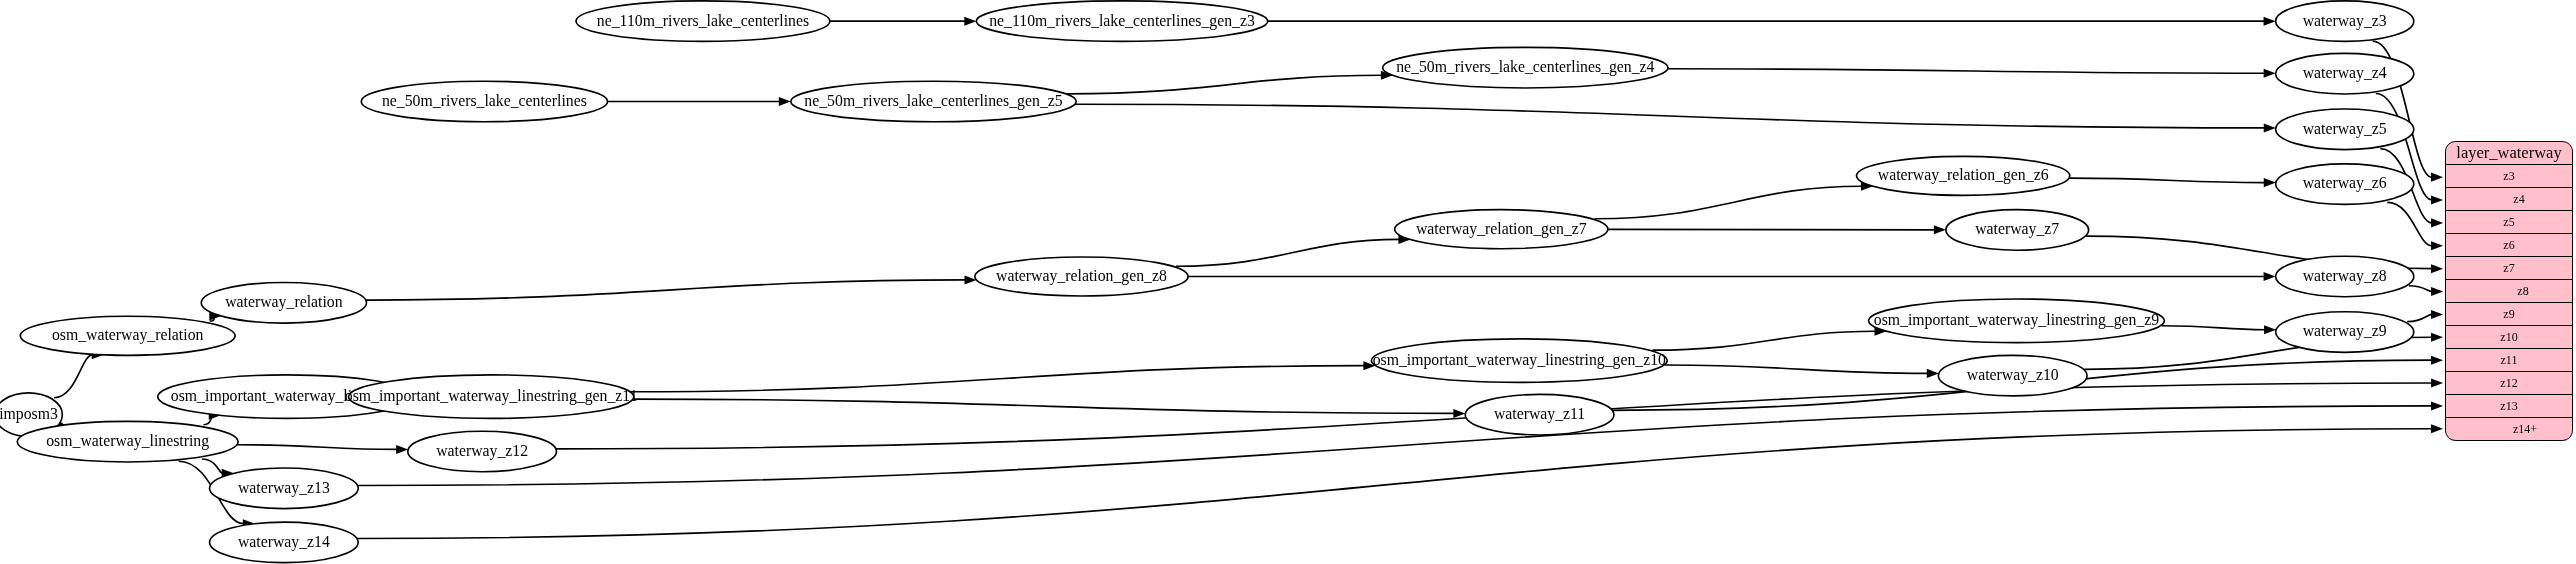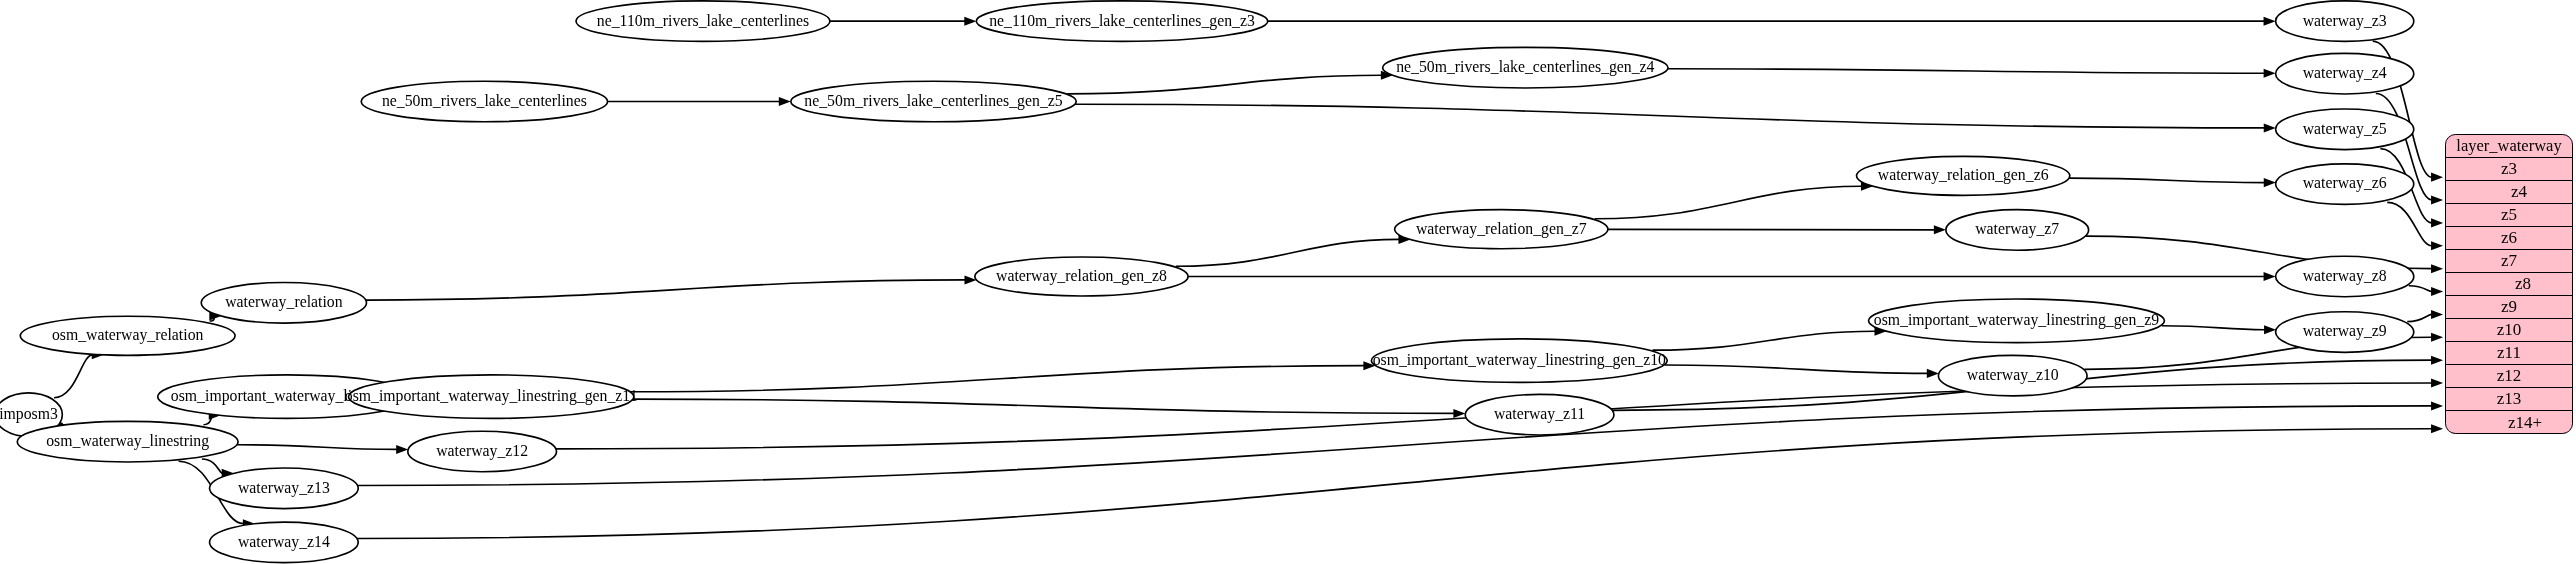--- a/index.html
+++ b/index.html
@@ -13,21 +13,21 @@
   .node-label{font-family:"Liberation Serif","DejaVu Serif",serif;
               fill:#000000;text-anchor:middle;dominant-baseline:middle;
               font-size:21px;white-space:pre;}
   
   #layer-table{position:absolute;box-sizing:border-box;
       border:1.5px solid #000000;border-radius:10.5px;
       background:#ffc0cb;overflow:hidden;}
   #layer-table .tbl-row{box-sizing:border-box;display:flex;
       align-items:center;justify-content:center;
       font-family:"Liberation Serif","DejaVu Serif",serif;
-      font-size:17px;color:#000000;
+      font-size:12px;color:#000000;
       border-bottom:1.5px solid #000000;background:#ffc0cb;}
   #layer-table .tbl-row:last-child{border-bottom:none;padding-left:32px;}
   #layer-table .tbl-head{font-size:16.5px;}
 </style>
 </head>
 <body>
 
 <div id="root">
   <svg class="graph" id="graph-svg" viewBox="0 0 3430 752">
       <g>
@@ -215,21 +215,21 @@
           <ellipse class="node-ellipse" cx="3122" cy="368" rx="92" ry="27"></ellipse>
           <text class="node-label" x="3122" y="369">waterway_z8</text>
         </g>
         <g>
           <ellipse class="node-ellipse" cx="3122" cy="442" rx="92" ry="27"></ellipse>
           <text class="node-label" x="3122" y="443">waterway_z9</text>
         </g>
       </g>
     </svg>
 
-  <div id="layer-table" style="left: 2445px; top: 134px; width: 128px; height: 300px; background: #701a75; border-color: rgb(0, 0, 0);">
+  <div id="layer-table" style="left: 2445px; top: 141px; width: 128px; height: 300px; background: #701a75; border-color: rgb(0, 0, 0);">
       <div class="tbl-row tbl-head" style="height: 23px;">layer_waterway</div>
       <div class="tbl-row" style="height: 23px;">z3</div>
       <div class="tbl-row" style="height: 23px; padding-left: 20px;">z4</div>
       <div class="tbl-row" style="height: 23px;">z5</div>
       <div class="tbl-row" style="height: 23px;">z6</div>
       <div class="tbl-row" style="height: 23px; font-family: Liberation Serif, serif;">z7</div>
       <div class="tbl-row" style="height: 23px; padding-left: 28px;">z8</div>
       <div class="tbl-row" style="height: 23px;">z9</div>
       <div class="tbl-row" style="height: 23px;">z10</div>
       <div class="tbl-row" style="height: 23px;">z11</div>

